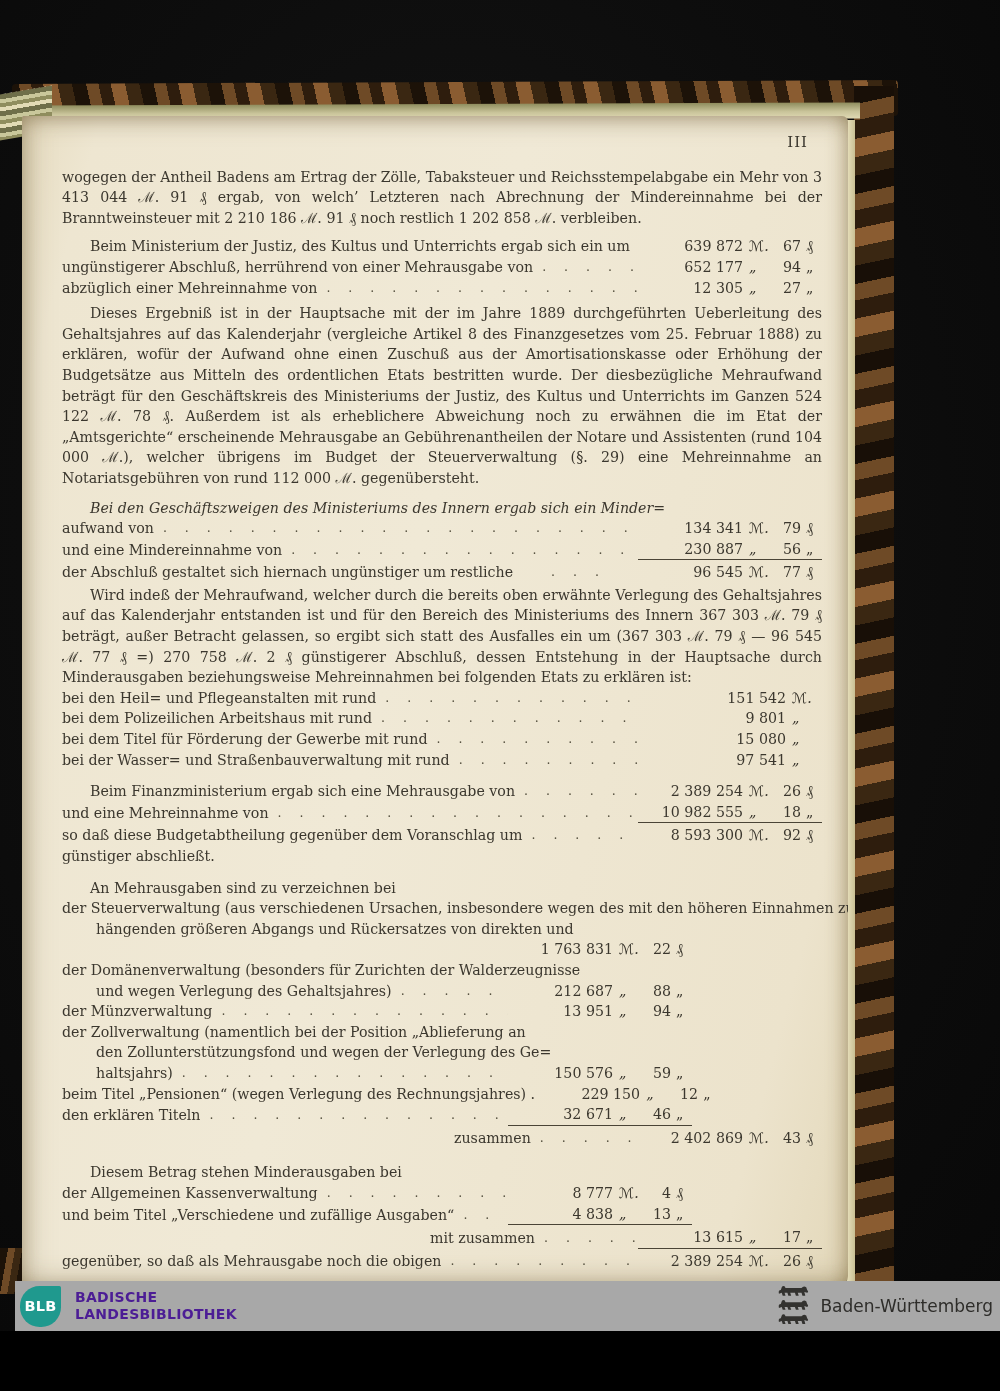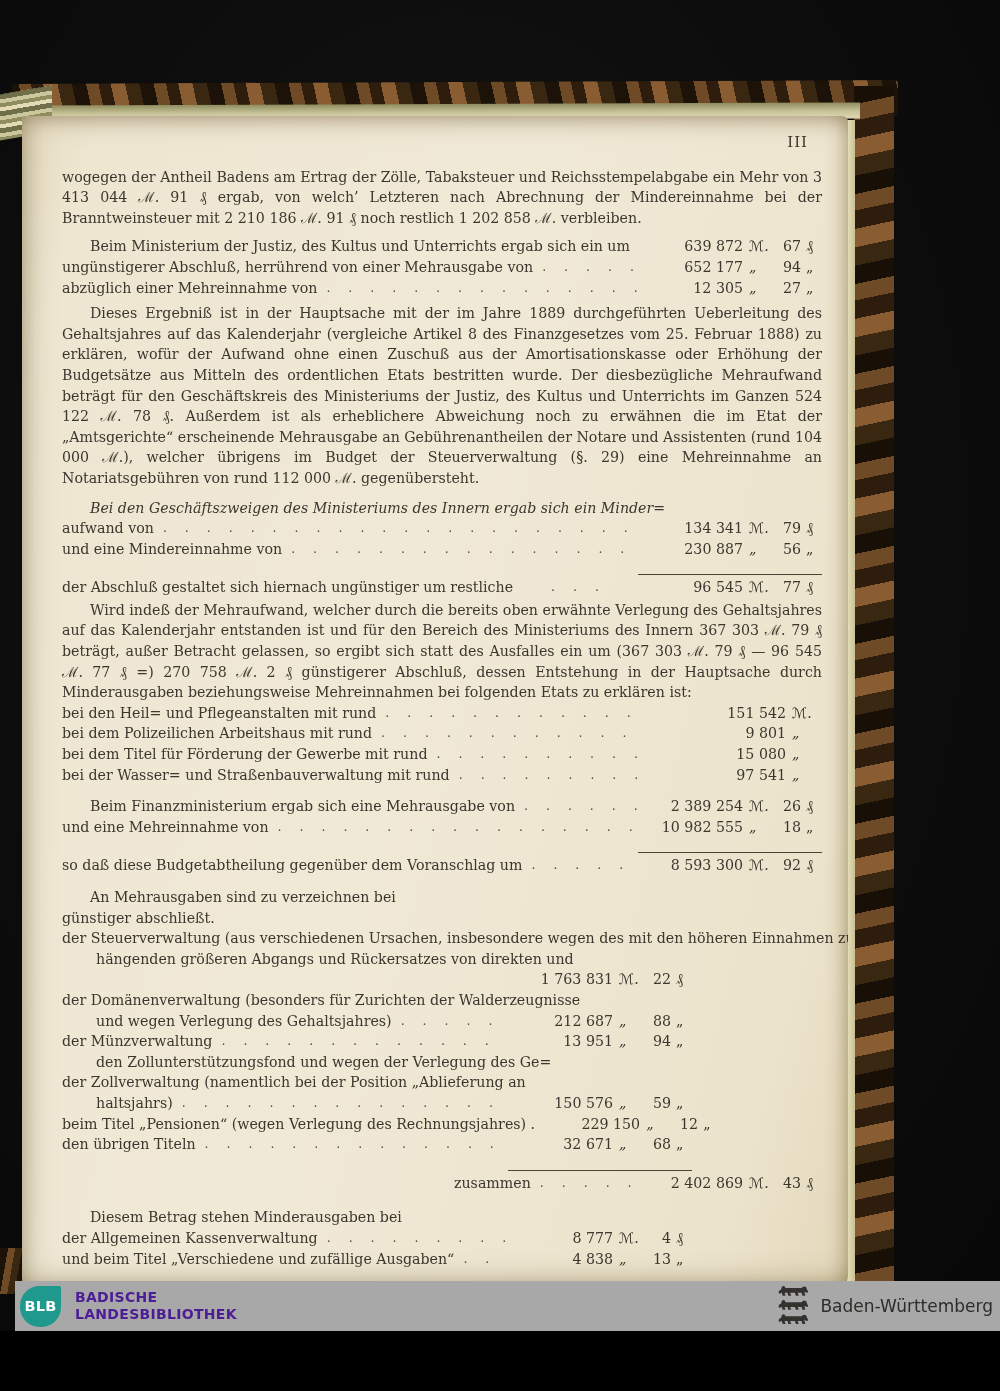--- a/index.html
+++ b/index.html
@@ -24,35 +24,35 @@
   .page{position:absolute;left:22px;top:116px;width:826px;height:1170px;border-radius:2px 6px 10px 2px;
      background:linear-gradient(105deg,#e7ddc2 0%,#eee6d1 7%,#f0e9d6 45%,#ece3cc 88%,#e3d8ba 100%);
      box-shadow:inset 0 14px 26px -14px rgba(110,90,50,.55), inset 0 -16px 30px -16px rgba(110,90,50,.5),
                 inset 16px 0 34px -20px rgba(110,90,50,.55), inset -12px 0 20px -10px rgba(140,120,70,.45);}
   .page-inner{position:absolute;left:0;top:0;right:0;bottom:0;padding:16px 26px 0 40px;
      color:#3b372e;font-size:14.2px;line-height:20.6px;overflow:hidden;}
   .pagenum{text-align:right;padding-right:14px;font-size:15px;letter-spacing:1px;margin-bottom:14px;}
   .para{text-align:justify;}
   .para.ind{text-indent:28px;}
   .plainline{white-space:nowrap;}
-  .row{display:flex;align-items:flex-start;}
+  .row{display:flex;align-items:flex-end;}
   .lbl{flex:0 1 auto;white-space:nowrap;}
   .ind1{margin-left:28px;}
   .ind2{margin-left:34px;}
   .fill{flex:1 1 8px;}
   .dots{flex:1 1 8px;overflow:hidden;white-space:nowrap;letter-spacing:7px;margin-left:9px;
         font-size:12.5px;color:#55503f;}
   .dots::before{content:". . . . . . . . . . . . . . . . . . . . . . . . . . . . . . . . . . . . . . . . . . . . . . . . . . . . . . . .";}
   .col{flex:0 0 184px;display:flex;align-items:baseline;}
   .col .v{flex:1 1 auto;text-align:right;}
   .col .u1{flex:0 0 30px;padding-left:6px;font-style:italic;font-family:"DejaVu Serif","DejaVu Sans",serif;}
   .col .p{flex:0 0 22px;text-align:right;}
   .col .u2{flex:0 0 16px;padding-left:5px;}
   .sp-r{flex:0 0 130px;}
-  .ul{border-bottom:1.3px solid #4a4436;padding-bottom:15px;}
+  .ul{border-bottom:1.3px solid #4a4436;padding-bottom:0;}
   
   .footer{position:absolute;left:15px;bottom:0;width:1000px;height:50px;background:var(--bar,#a8a8a8);
           display:flex;align-items:center;font-family:"DejaVu Sans","Liberation Sans",sans-serif;}
   .blb-badge{width:41px;height:41px;margin-left:5px;background:var(--accent,#1f998e);
      border-radius:48% 4% 48% 48%;display:flex;align-items:center;justify-content:center;flex:none;}
   .blb-badge span{color:#fff;font-weight:bold;font-size:14.5px;letter-spacing:.3px;}
   .lib-name{margin-left:14px;font-weight:bold;font-size:14px;line-height:1.22;color:#4c1d95;letter-spacing:.3px;}
   .bw{margin-left:auto;display:flex;align-items:center;margin-right:22px;}
   .bw svg{width:32px;height:42px;margin-right:10px;}
   .bw-text{font-size:17px;color:#2e2d2a;}
@@ -192,22 +192,22 @@
             <div class="row" style="margin-top: 2px;">
               <span class="lbl">so daß diese Budgetabtheilung gegenüber dem Voranschlag um</span>
               <span class="dots"></span>
               <span class="col">
                 <span class="v">8 593 300</span>
                 <span class="u1">ℳ.</span>
                 <span class="p">92</span>
                 <span class="u2">₰</span>
               </span>
             </div>
+            <div class="plainline">günstiger abschließt.</div>
             <div class="plainline ind1" style="margin-top: 11px;">An Mehrausgaben sind zu verzeichnen bei</div>
-            <div class="plainline">günstiger abschließt.</div>
             <div class="plainline">der Steuerverwaltung (aus verschiedenen Ursachen, insbesondere wegen des mit den höheren Einnahmen zusammen=</div>
             <div class="plainline ind2">hängenden größeren Abgangs und Rückersatzes von direkten und</div>
             <div class="row">
               <span class="fill"></span>
               <span class="col">
                 <span class="v">1 763 831</span>
                 <span class="u1">ℳ.</span>
                 <span class="p">22</span>
                 <span class="u2">₰</span>
               </span>
@@ -229,22 +229,22 @@
               <span class="lbl">der Münzverwaltung</span>
               <span class="dots"></span>
               <span class="col">
                 <span class="v">13 951</span>
                 <span class="u1">„</span>
                 <span class="p">94</span>
                 <span class="u2">„</span>
               </span>
               <span class="sp-r"></span>
             </div>
+            <div class="plainline">der Zollverwaltung (namentlich bei der Position „Ablieferung an</div>
             <div class="plainline ind2">den Zollunterstützungsfond und wegen der Verlegung des Ge=</div>
-            <div class="plainline">der Zollverwaltung (namentlich bei der Position „Ablieferung an</div>
             <div class="row">
               <span class="lbl ind2">haltsjahrs)</span>
               <span class="dots"></span>
               <span class="col">
                 <span class="v">150 576</span>
                 <span class="u1">„</span>
                 <span class="p">59</span>
                 <span class="u2">„</span>
               </span>
               <span class="sp-r"></span>
@@ -254,26 +254,26 @@
               <span class="fill"></span>
               <span class="col">
                 <span class="v">229 150</span>
                 <span class="u1">„</span>
                 <span class="p">12</span>
                 <span class="u2">„</span>
               </span>
               <span class="sp-r"></span>
             </div>
             <div class="row">
-              <span class="lbl">den übrigen Titeln</span>
+              <span class="lbl">den erklären Titeln</span>
               <span class="dots"></span>
               <span class="col ul">
                 <span class="v">32 671</span>
                 <span class="u1">„</span>
-                <span class="p">68</span>
+                <span class="p">46</span>
                 <span class="u2">„</span>
               </span>
               <span class="sp-r"></span>
             </div>
             <div class="row" style="margin-top: 2px;">
               <span class="lbl" style="margin-left: 392px;">zusammen</span>
               <span class="dots"></span>
               <span class="col">
                 <span class="v">2 402 869</span>
                 <span class="u1">ℳ.</span>

